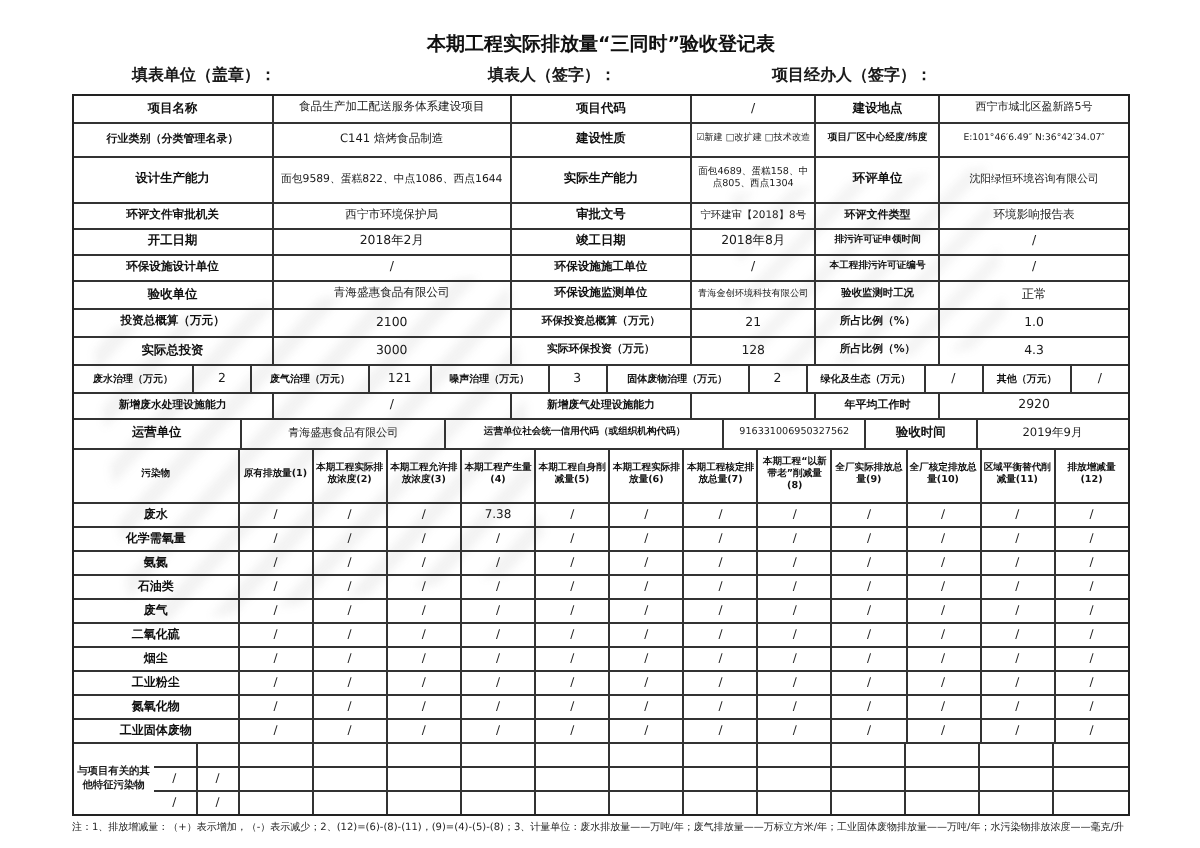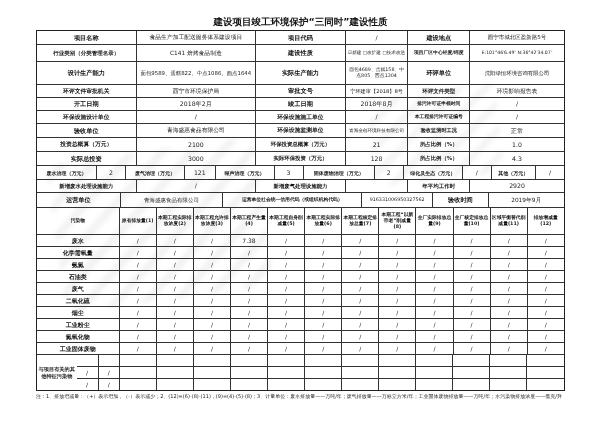--- a/index.html
+++ b/index.html
@@ -49,22 +49,27 @@
        transform:rotate(-6deg);}
 </style>
 </head>
 <body>
 
 <div class="page">
   <div class="watermark wm1"></div>
   <div class="watermark wm2"></div>
 
   <div class="content">
-    <div class="main-title">建设项目竣工环境保护“三同时”建设性质</div>
-
+    <div class="main-title">本期工程实际排放量“三同时”验收登记表</div>
+
+    <div class="sign-row">
+      <span class="s1">填表单位（盖章）：</span>
+      <span class="s2">填表人（签字）：</span>
+      <span class="s3">项目经办人（签字）：</span>
+    </div>
 
     <div class="table-wrap">
       <div id="info-table">
           <div class="trow" style="height: 13px;">
             <div class="cell lbl" style="width: 18.7%;">项目名称</div>
             <div class="cell" style="width: 22.7%; font-size: 5.8px;">食品生产加工配送服务体系建设项目</div>
             <div class="cell lbl" style="width: 17%;">项目代码</div>
             <div class="cell" style="width: 11.9%;">/</div>
             <div class="cell lbl" style="width: 11.7%;">建设地点</div>
             <div class="cell" style="width: 18%; font-size: 5.5px;">西宁市城北区盈新路5号</div>

